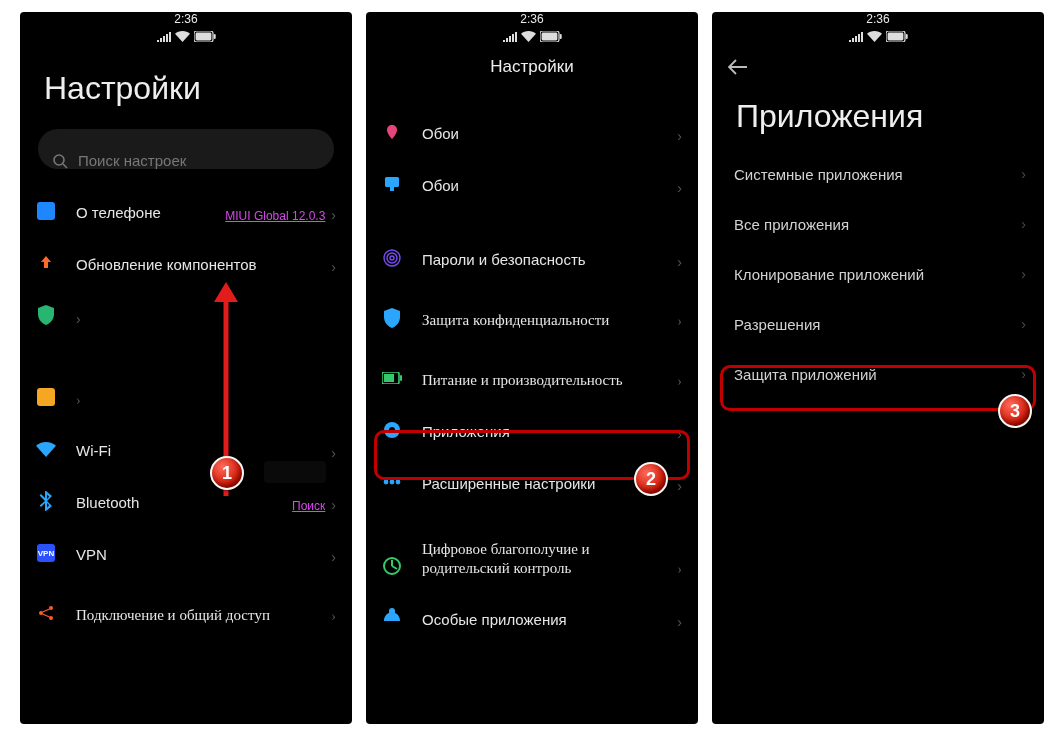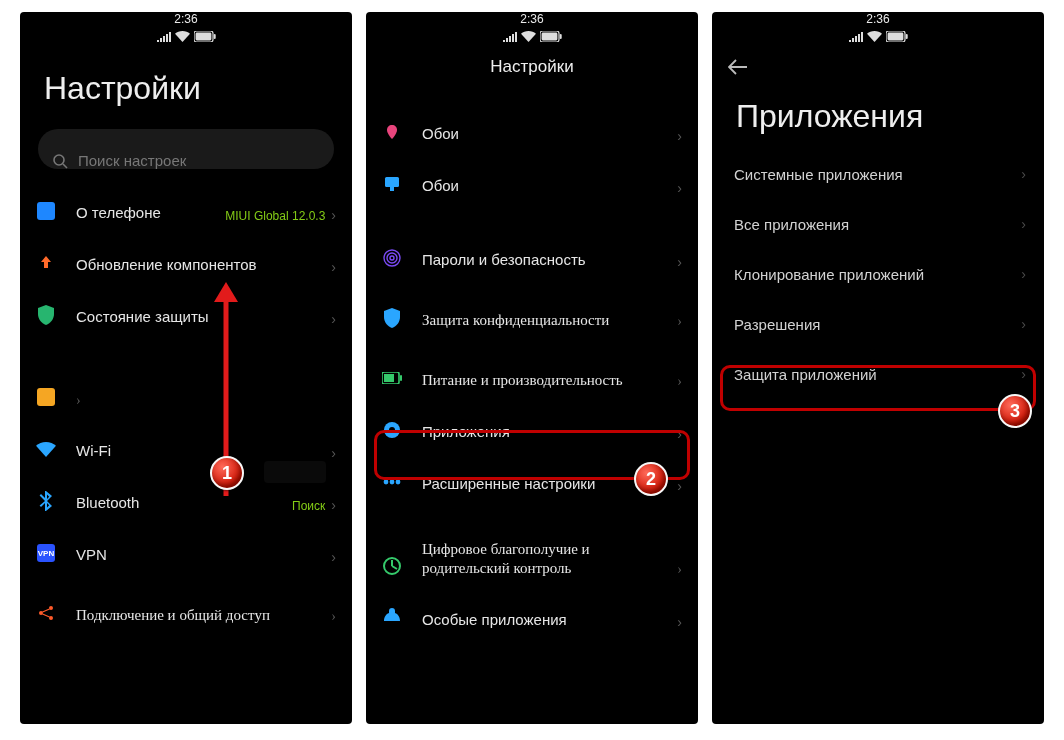--- a/index.html
+++ b/index.html
@@ -94,25 +94,26 @@
     display: flex; align-items: center; justify-content: center;
   }
   .row .label {
     flex: 1 1 auto;
     color: #e6e6e6;
     font-size: 15px;
     line-height: 1.25;
     padding-right: 6px;
   }
   .row .value {
-    color: #84cc16;
+    color: #d946ef;
     font-size: 12px;
     margin-right: 6px;
     max-width: 110px;
     text-align: right;
+    text-decoration: underline;
   }
   .row .chev {
     color: #555;
     flex: 0 0 auto;
   }
   .group-gap { height: 22px; }
   
   .plain-row {
     display: flex;
     align-items: center;
@@ -206,21 +207,20 @@
       </span>
       <span class="label">Обновление компонентов</span>
       <span class="chev">›</span>
     </div>
     <div class="row">
       <span class="icon">
         <svg width="18" height="20" viewBox="0 0 18 20">
             <path fill="#27b56f" d="M9 0l8 3v6c0 5-3.3 9.3-8 11C4.3 18.3 1 14 1 9V3z"></path>
           </svg>
       </span>
-      <span class="label">Состояние защиты</span>
       <span class="chev">›</span>
     </div>
 
     <div class="group-gap"></div>
 
     <div class="row two-line">
       <span class="icon">
           <span class="sq" style="background:#f5a623"></span>
         </span>
       <span class="chev">›</span>

